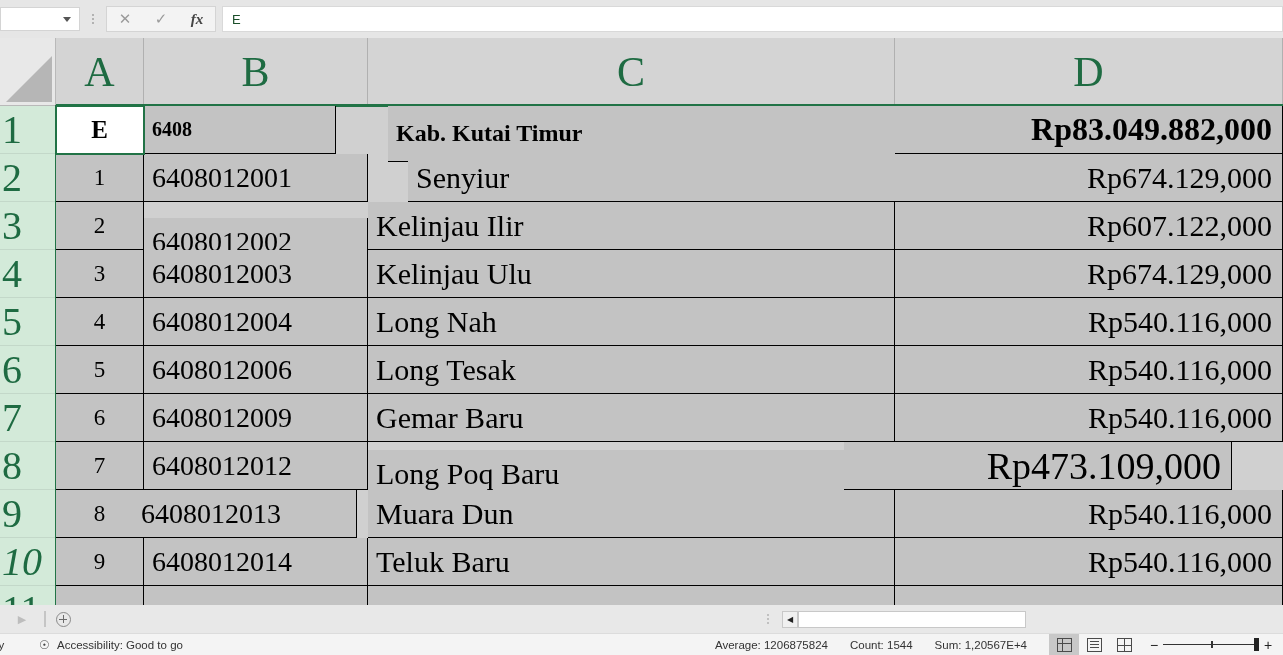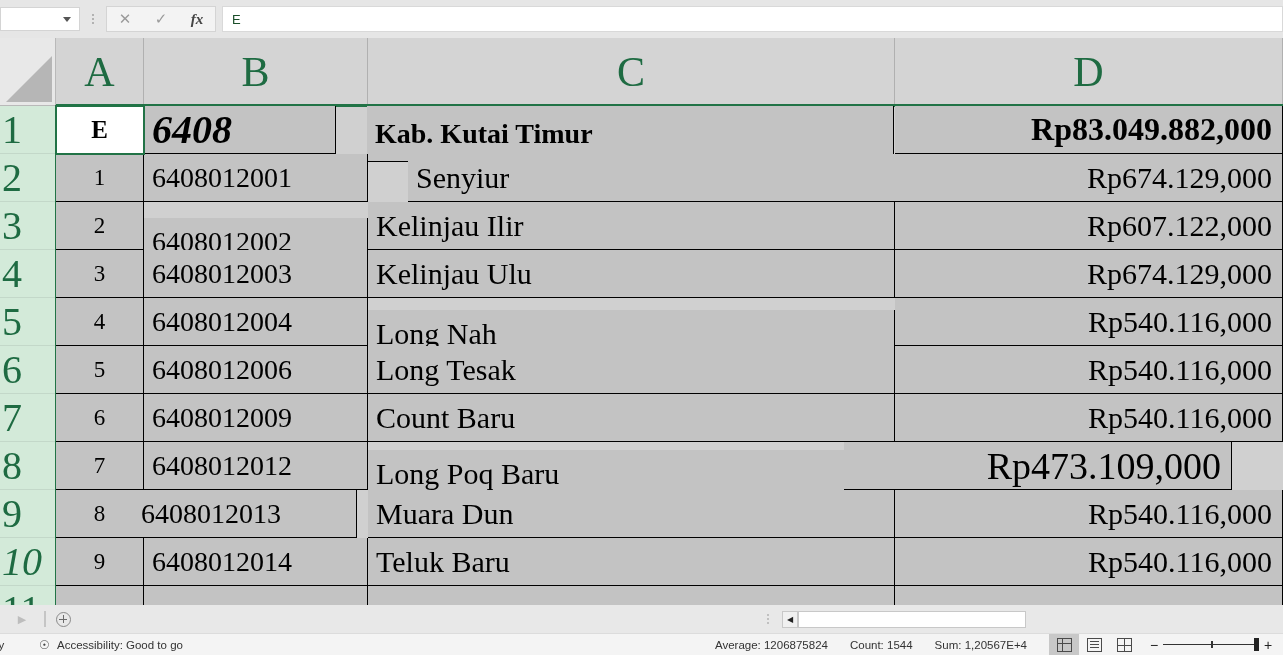--- a/index.html
+++ b/index.html
@@ -274,46 +274,46 @@
         <div class="rowhead" style="top: 356px; height: 48px;">7</div>
         <div class="rowhead" style="top: 404px; height: 48px;">8</div>
         <div class="rowhead" style="top: 452px; height: 48px;">9</div>
         <div class="rowhead" style="top: 500px; height: 48px; font-style: italic;">10</div>
         <div class="rowhead" style="top: 548px; height: 48px;">11</div>
       </div>
     <div class="rowhead-edge"></div>
 
     <div id="cells">
         <div class="cell center bold active" style="left: 56px; top: 68px; width: 88px; height: 48px; font-size: 25px;">E</div>
-        <div class="cell left bold" style="left: 144px; top: 68px; width: 192px; height: 48px; font-size: 40px; font-style: italic;">6408</div>
-        <div class="cell left bold" style="left: 367px; top: 68px; width: 527px; height: 56px; font-size: 28px;">Kab. Kutai Timur</div>
+        <div class="cell left bold" style="left: 144px; top: 68px; width: 192px; height: 48px; font-size: 20px;">6408</div>
+        <div class="cell left bold" style="left: 388px; top: 68px; width: 527px; height: 56px; font-size: 24px;">Kab. Kutai Timur</div>
         <div class="cell right bold" style="left: 895px; top: 68px; width: 388px; height: 48px; font-size: 32px;">Rp83.049.882,000</div>
         <div class="cell center" style="left: 56px; top: 116px; width: 88px; height: 48px; font-size: 23px;">1</div>
         <div class="cell left" style="left: 144px; top: 116px; width: 224px; height: 48px; font-size: 28px;">6408012001</div>
         <div class="cell left" style="left: 368px; top: 116px; width: 527px; height: 48px; font-size: 30px; margin-left: 40px;">Senyiur</div>
         <div class="cell right" style="left: 895px; top: 116px; width: 388px; height: 48px; font-size: 30px;">Rp674.129,000</div>
         <div class="cell center" style="left: 56px; top: 164px; width: 88px; height: 48px; font-size: 23px;">2</div>
         <div class="cell left" style="left: 144px; top: 180px; width: 224px; height: 48px; font-size: 28px;">6408012002</div>
         <div class="cell left" style="left: 368px; top: 164px; width: 527px; height: 48px; font-size: 30px;">Kelinjau Ilir</div>
         <div class="cell right" style="left: 895px; top: 164px; width: 388px; height: 48px; font-size: 30px;">Rp607.122,000</div>
         <div class="cell center" style="left: 56px; top: 212px; width: 88px; height: 48px; font-size: 23px;">3</div>
         <div class="cell left" style="left: 144px; top: 212px; width: 224px; height: 48px; font-size: 28px;">6408012003</div>
         <div class="cell left" style="left: 368px; top: 212px; width: 527px; height: 48px; font-size: 30px;">Kelinjau Ulu</div>
         <div class="cell right" style="left: 895px; top: 212px; width: 388px; height: 48px; font-size: 30px;">Rp674.129,000</div>
         <div class="cell center" style="left: 56px; top: 260px; width: 88px; height: 48px; font-size: 23px;">4</div>
         <div class="cell left" style="left: 144px; top: 260px; width: 224px; height: 48px; font-size: 28px;">6408012004</div>
-        <div class="cell left" style="left: 368px; top: 260px; width: 527px; height: 48px; font-size: 30px; margin-top: 12px;">Long Nah</div>
+        <div class="cell left" style="left: 368px; top: 260px; width: 527px; height: 48px; font-size: 30px;">Long Nah</div>
         <div class="cell right" style="left: 895px; top: 260px; width: 388px; height: 48px; font-size: 30px;">Rp540.116,000</div>
         <div class="cell center" style="left: 56px; top: 308px; width: 88px; height: 48px; font-size: 23px;">5</div>
         <div class="cell left" style="left: 144px; top: 308px; width: 224px; height: 48px; font-size: 28px;">6408012006</div>
         <div class="cell left" style="left: 368px; top: 308px; width: 527px; height: 48px; font-size: 30px;">Long Tesak</div>
         <div class="cell right" style="left: 895px; top: 308px; width: 388px; height: 48px; font-size: 30px;">Rp540.116,000</div>
         <div class="cell center" style="left: 56px; top: 356px; width: 88px; height: 48px; font-size: 23px;">6</div>
         <div class="cell left" style="left: 144px; top: 356px; width: 224px; height: 48px; font-size: 28px;">6408012009</div>
-        <div class="cell left" style="left: 368px; top: 356px; width: 527px; height: 48px; font-size: 30px;">Count Baru</div>
+        <div class="cell left" style="left: 368px; top: 356px; width: 527px; height: 48px; font-size: 30px;">Gemar Baru</div>
         <div class="cell right" style="left: 895px; top: 356px; width: 388px; height: 48px; font-size: 30px;">Rp540.116,000</div>
         <div class="cell center" style="left: 56px; top: 404px; width: 88px; height: 48px; font-size: 23px;">7</div>
         <div class="cell left" style="left: 144px; top: 404px; width: 224px; height: 48px; font-size: 28px;">6408012012</div>
         <div class="cell left" style="left: 368px; top: 404px; width: 527px; height: 48px; font-size: 30px; margin-top: 8px;">Long Poq Baru</div>
         <div class="cell right" style="left: 844px; top: 404px; width: 388px; height: 48px; font-size: 38px;">Rp473.109,000</div>
         <div class="cell center" style="left: 56px; top: 452px; width: 88px; height: 48px; font-size: 23px;">8</div>
         <div class="cell left" style="left: 133px; top: 452px; width: 224px; height: 48px; font-size: 28px;">6408012013</div>
         <div class="cell left" style="left: 368px; top: 452px; width: 527px; height: 48px; font-size: 30px;">Muara Dun</div>
         <div class="cell right" style="left: 895px; top: 452px; width: 388px; height: 48px; font-size: 30px;">Rp540.116,000</div>
         <div class="cell center" style="left: 56px; top: 500px; width: 88px; height: 48px; font-size: 23px;">9</div>

